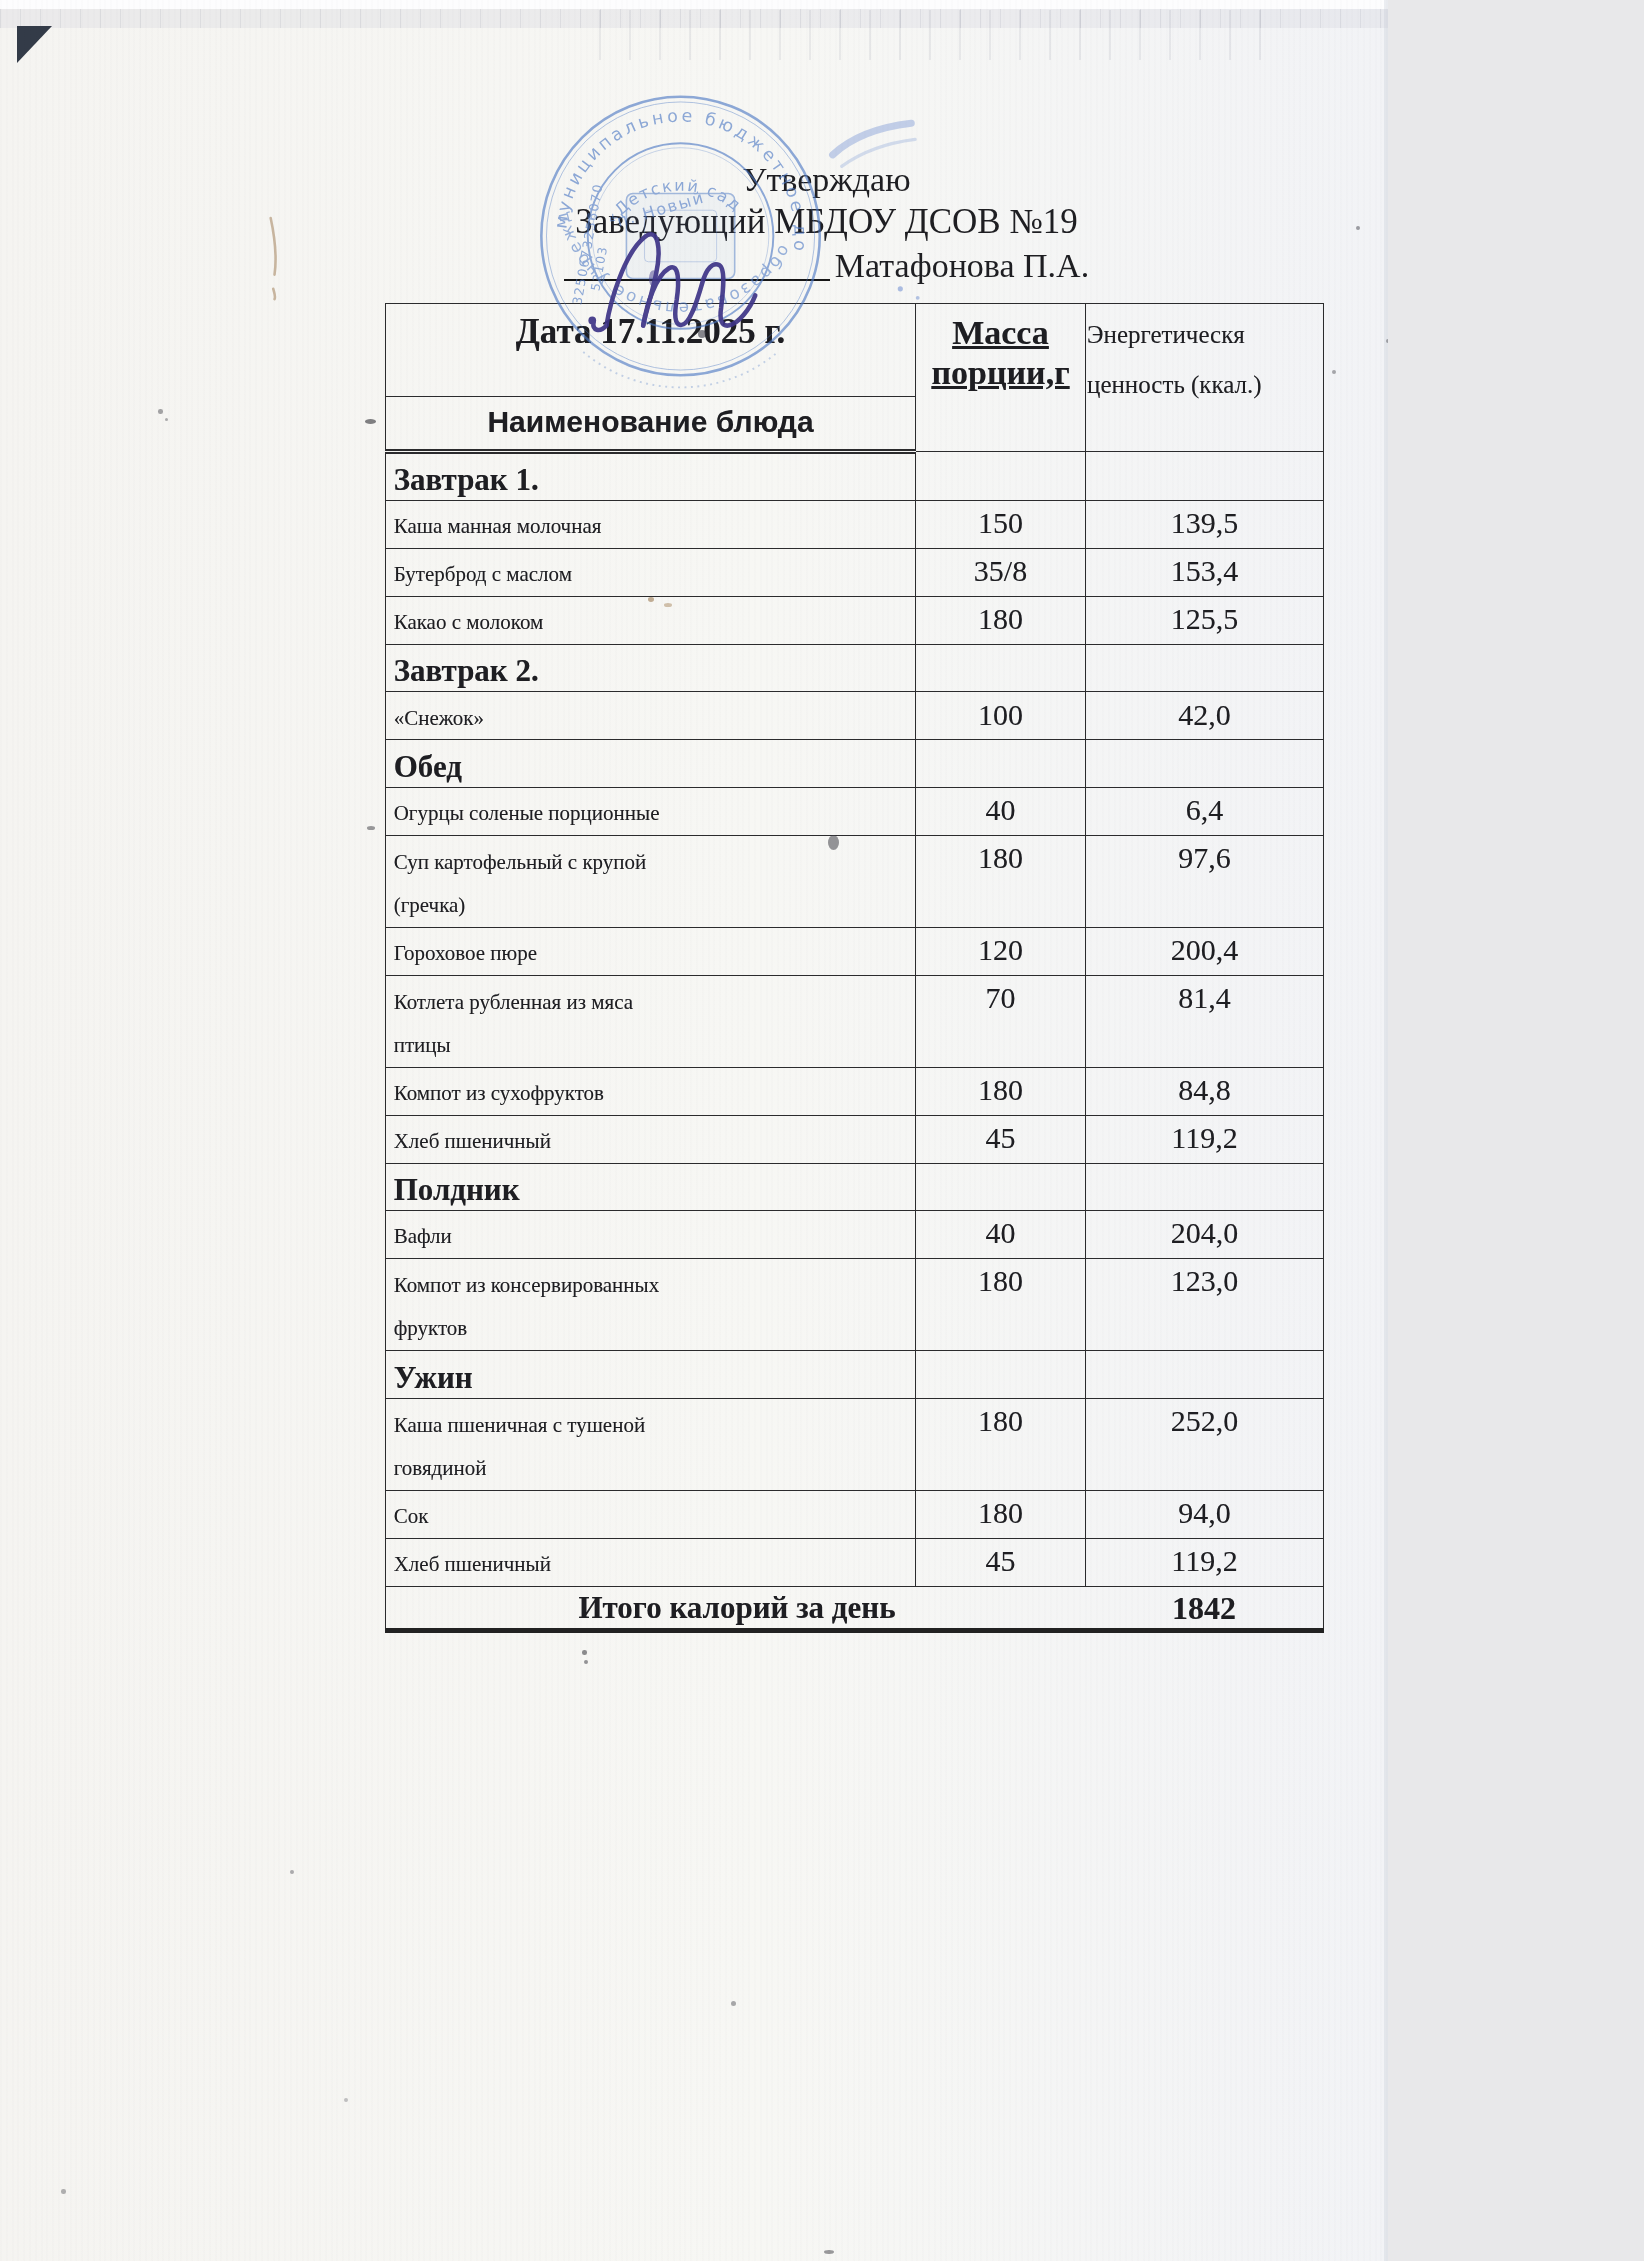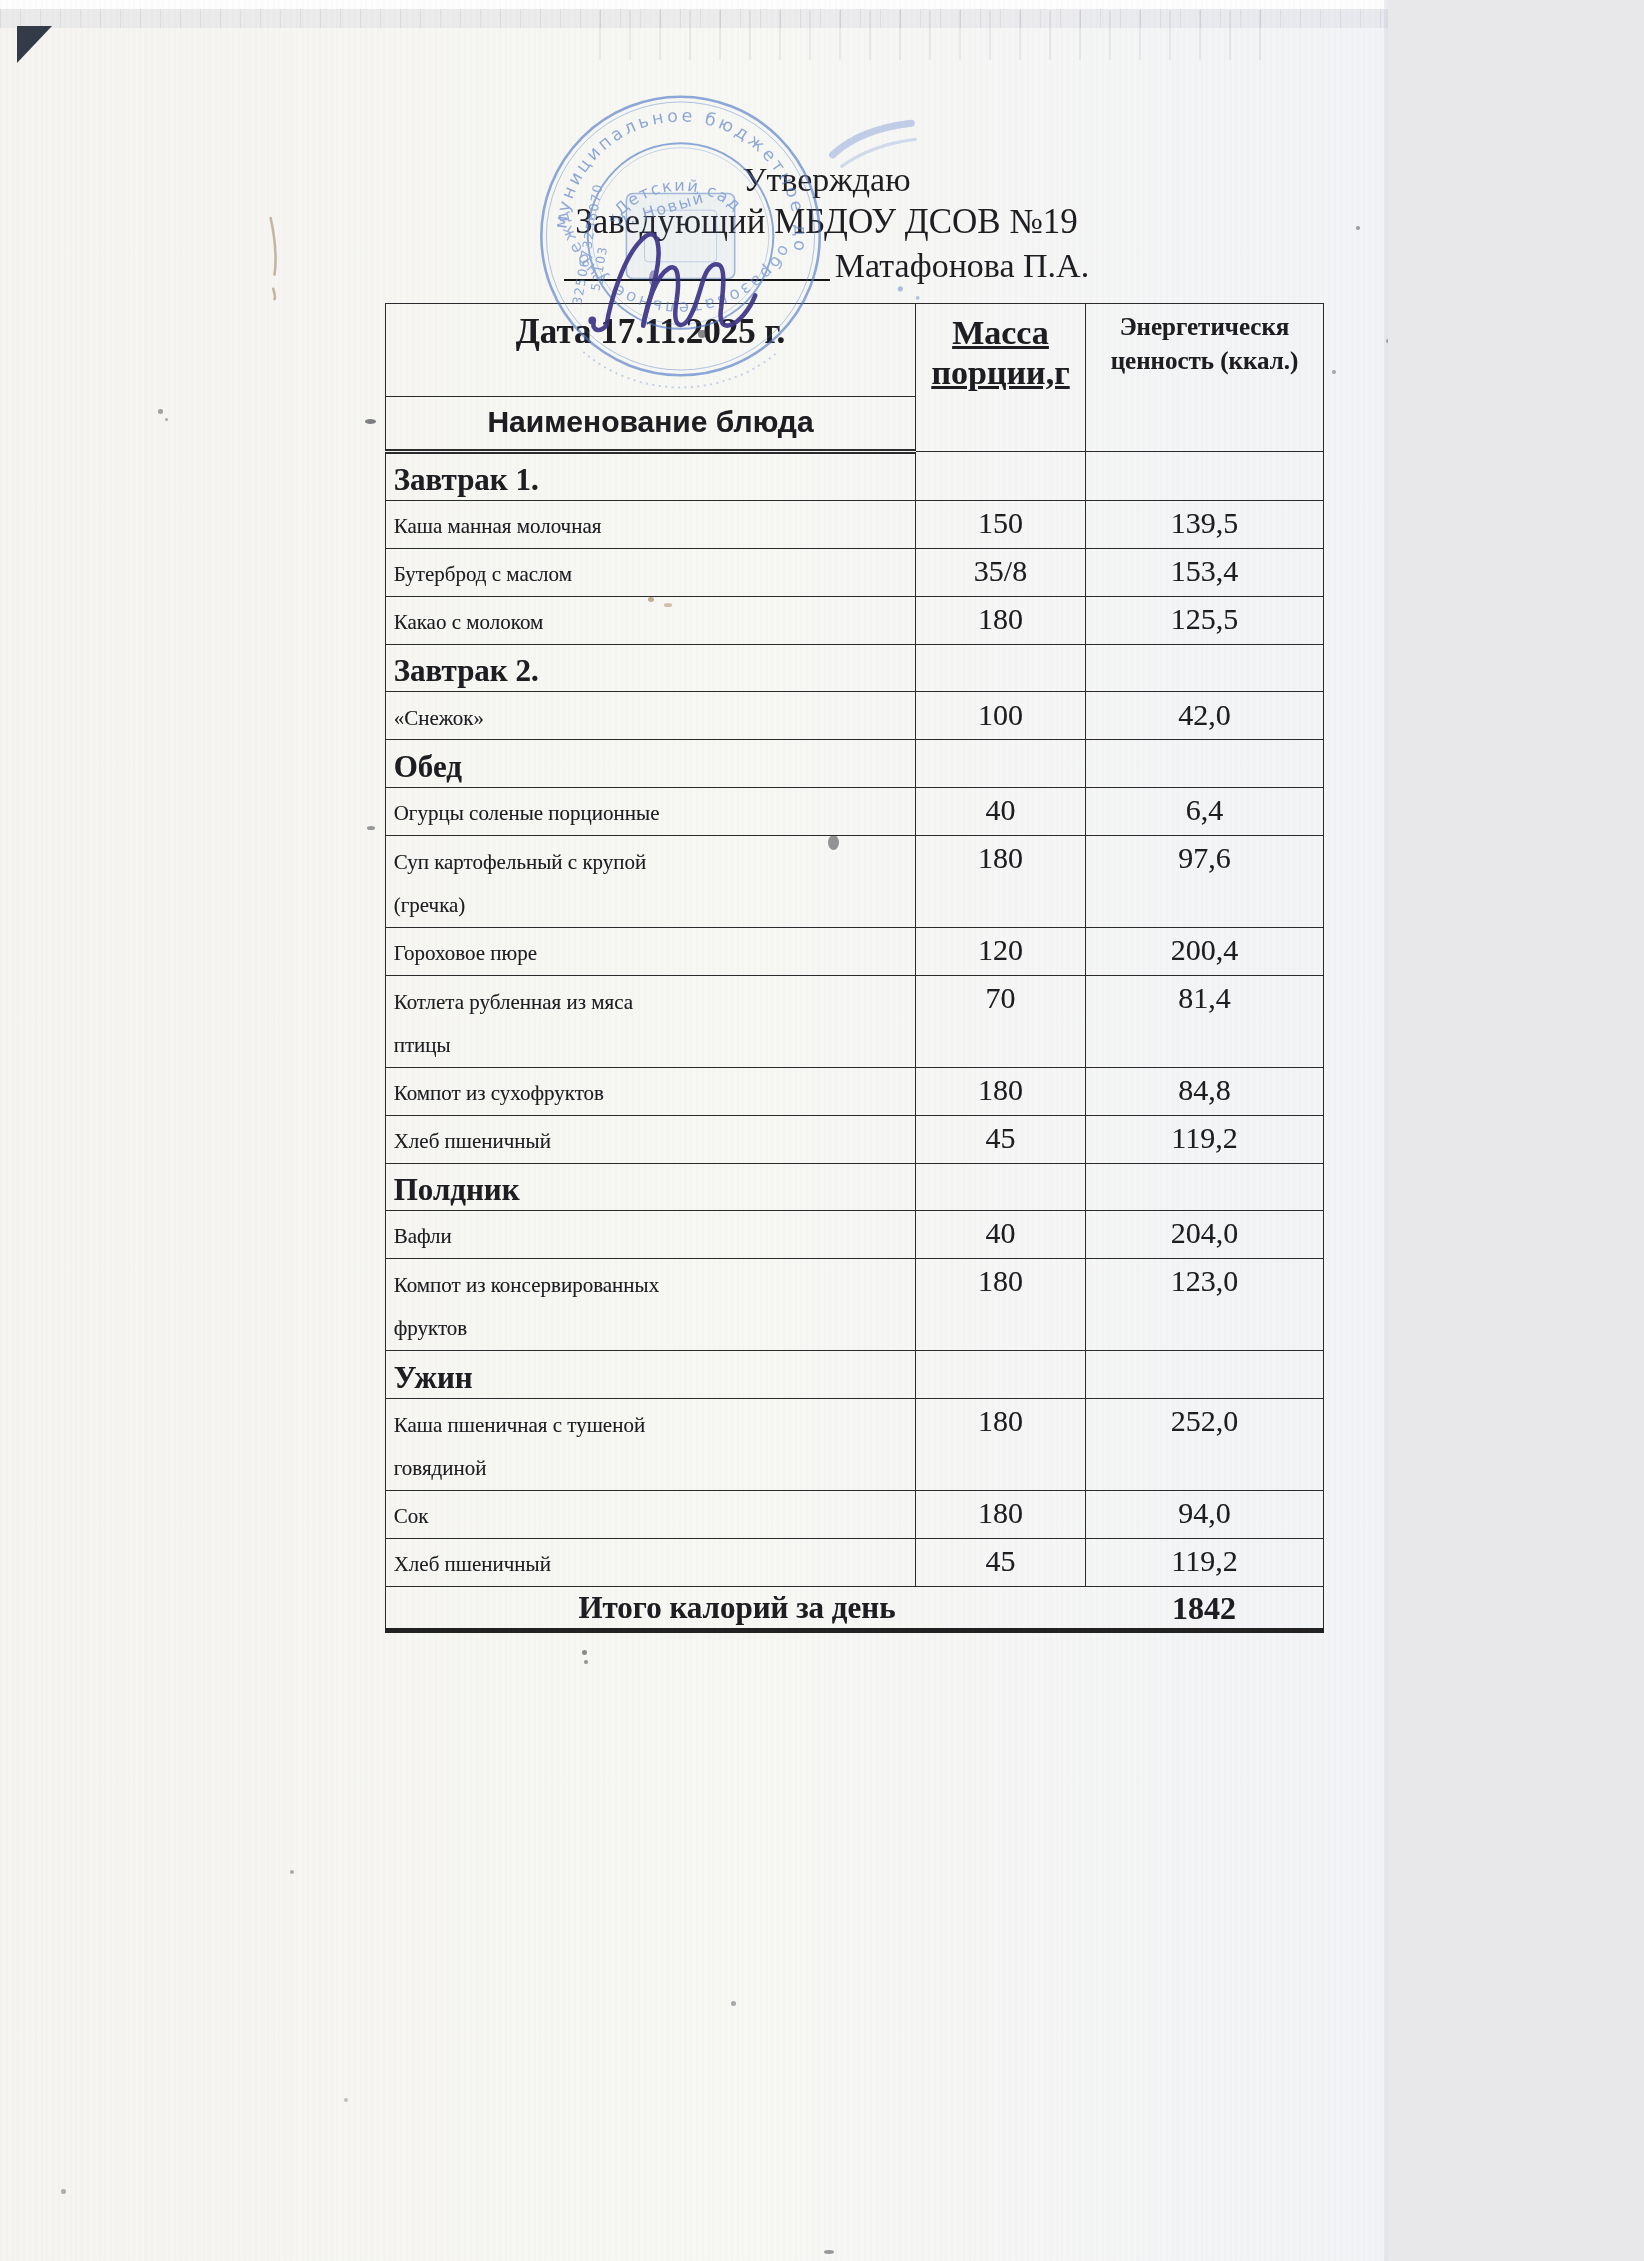--- a/index.html
+++ b/index.html
@@ -27,21 +27,21 @@
   .appr-name{font-size:34px;line-height:41px;}
 
   
   table.menu{position:absolute;left:385px;top:303px;width:938px;border-collapse:collapse;table-layout:fixed;}
   table.menu td{border:1.9px solid #2b2b2d;vertical-align:top;overflow:hidden;
     text-shadow:0 0 0.6px rgba(20,20,25,.35);}
   tr.r-hA{height:93px;} tr.r-hB{height:55px;}
   tr.r-sec{height:46px;} tr.r-one{height:48px;} tr.r-two{height:90px;} tr.r-total{height:40px;}
   td.c-date{font-weight:bold;font-size:35px;text-align:center;padding-top:7.7px;}
   td.c-mass{font-weight:bold;font-size:34px;text-align:center;padding-top:9px;line-height:40px;text-decoration:underline;}
-  td.c-energy{font-weight:bold;font-size:25px;text-align:center;padding-top:6.4px;line-height:34px;}
+  td.c-energy{font-weight:normal;font-size:25px;padding-top:6.4px;line-height:50px;}
   td.c-dishh{font-family:"Liberation Sans",sans-serif;font-weight:bold;font-size:30px;text-align:center;padding-top:7.7px;margin-top:12px;}
   tr.r-hB td, td.c-mass, td.c-energy{border-bottom:5.2px double #2b2b2d;}
   td.c-name{font-size:21px;padding:5.2px 6.4px 0 7.7px;line-height:41px;}
   td.c-name.sec{font-weight:bold;font-size:31px;}
   td.c-name .ln{display:block;}
   tr.r-two td.c-name{line-height:43px;}
   td.c-num{font-size:30px;text-align:center;padding-top:5.2px;font-family:Liberation Serif, serif;}
   tr.r-total td{border-bottom:5.8px solid #222;}
   .total-flex{display:flex;align-items:flex-start;}
   .total-label{flex:0 0 700px;text-align:center;font-weight:bold;font-size:31px;padding-top:2.6px;}

